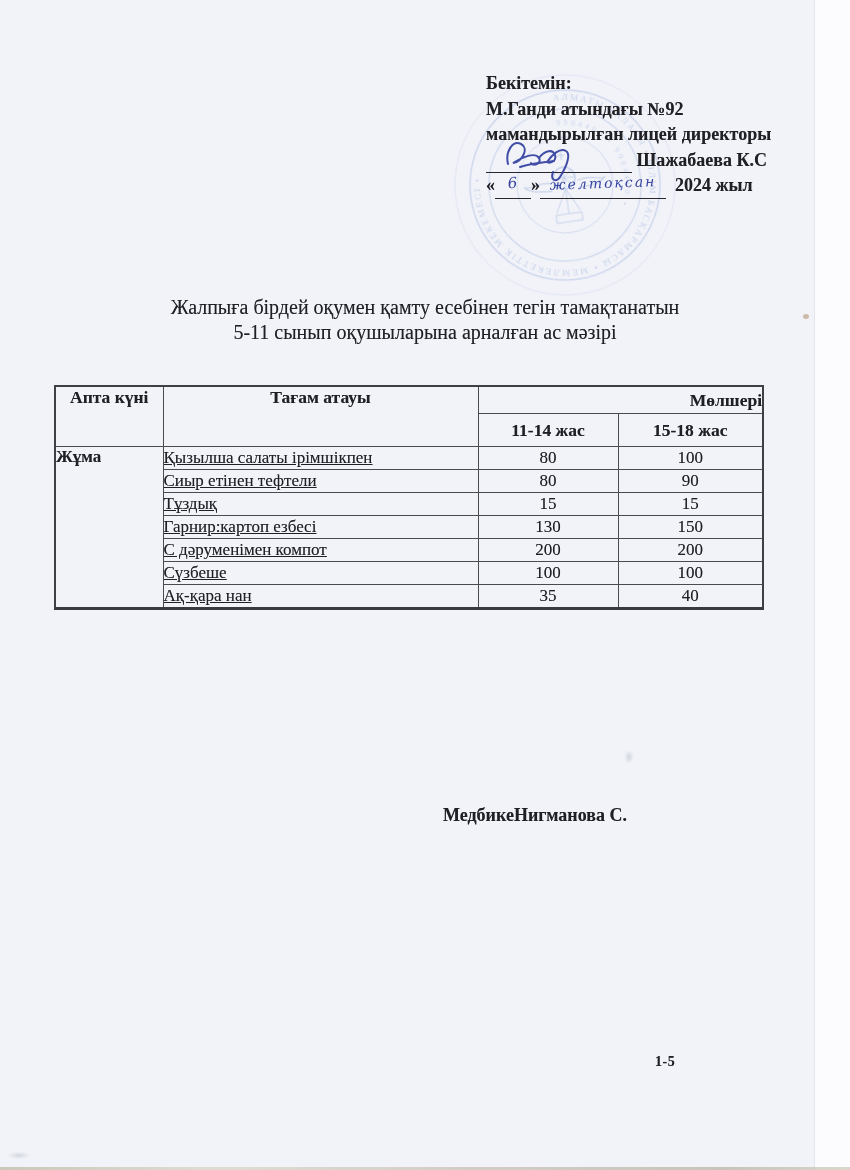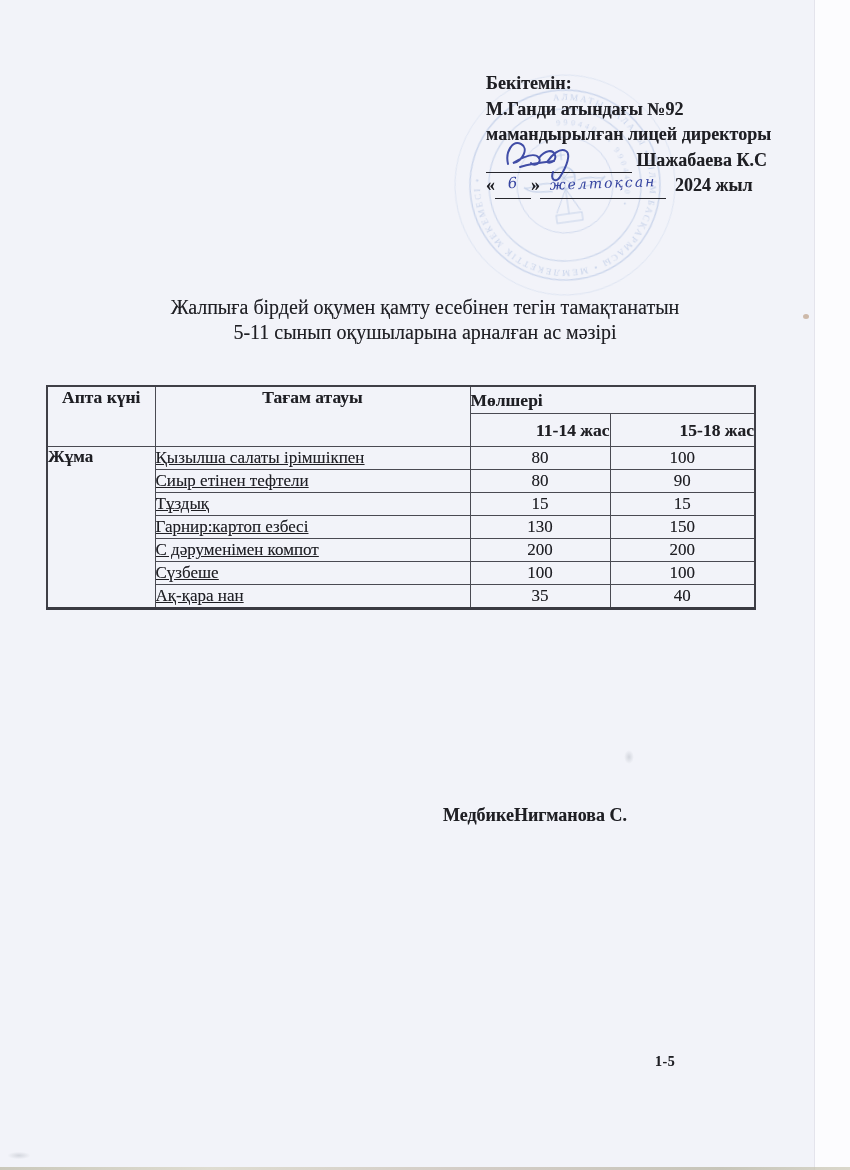--- a/index.html
+++ b/index.html
@@ -53,32 +53,32 @@
   }
 
   
   .doc-title{
     position:absolute;left:75px;top:295px;width:700px;
     text-align:center;font-weight:normal;font-size:20px;line-height:25px;
   }
 
   
   table.menu{
-    position:absolute;left:46px;top:385px;width:708px;
+    position:absolute;left:54px;top:385px;width:708px;
     border-collapse:collapse;table-layout:fixed;
     font-size:17px;
   }
   table.menu{border:2px solid #3f3f47;border-bottom:3px solid #3a3a42;}
   table.menu th, table.menu td{
     border:1.5px solid #4a4a52;
     padding:0;overflow:hidden;white-space:nowrap;
   }
   th.h-day,th.h-dish{vertical-align:top;padding-top:5px;text-align:center;font-size:17.5px;}
-  th.h-amount{height:26px;text-align:left;font-size:17.5px;}
-  th.h-age{height:32px;text-align:right;padding-left:10px;font-size:17.5px;vertical-align:middle;}
+  th.h-amount{height:26px;text-align:right;font-size:17.5px;}
+  th.h-age{height:32px;text-align:center;padding-left:10px;font-size:17.5px;vertical-align:middle;}
   td.day-cell{vertical-align:top;padding:1px 0 0 7px;font-weight:bold;}
   td.dish-cell{height:22px;padding-left:8px;vertical-align:middle;text-decoration:underline;}
   td.num-cell{padding-left:10px;vertical-align:middle;text-align:center;}
 
   
   .footer-line{
     position:absolute;left:443px;top:805px;
     font-weight:bold;font-size:18px;display:flex;
   }
   .page-number{

